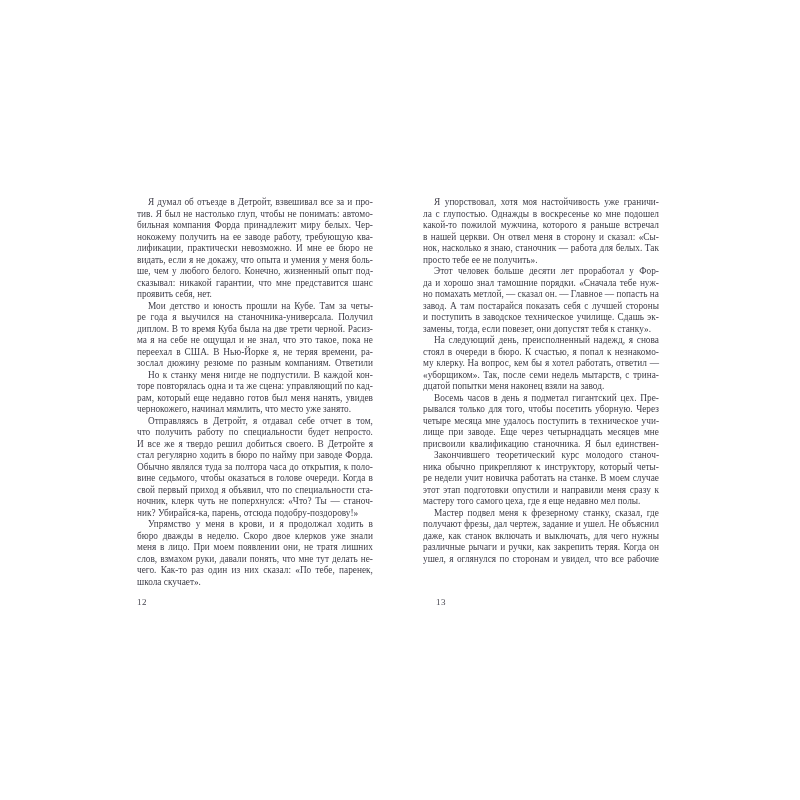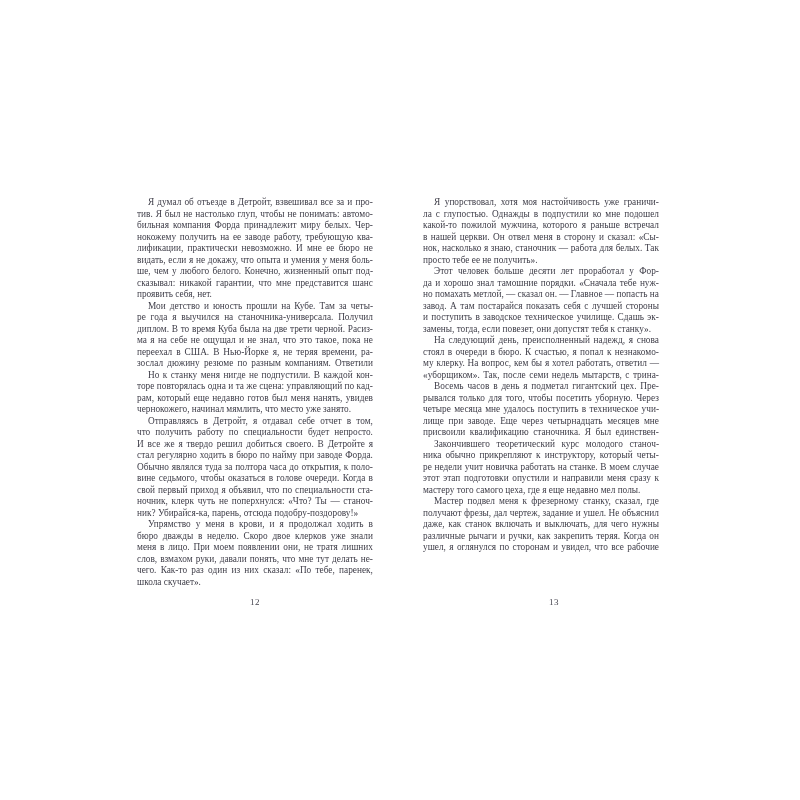--- a/index.html
+++ b/index.html
@@ -38,21 +38,20 @@
   .line.justify {
     display: flex;
     justify-content: space-between;
     white-space: normal;
   }
   .line.first { padding-left: 11px; }
   .folio {
     position: absolute;
     top: 597px;
     width: 236px;
-    text-align: center;
     font-size: 9px;
     letter-spacing: 0.5px;
     color: #45444e;
   }
   .folio.left  { left: 137px; }
   .folio.right { left: 436px; }
 </style>
 </head>
 <body>
 
@@ -426,21 +425,21 @@
           <span>настойчивость</span>
           <span>уже</span>
           <span>граничи-</span>
         </div>
         <div class="line justify">
           <span>ла</span>
           <span>с</span>
           <span>глупостью.</span>
           <span>Однажды</span>
           <span>в</span>
-          <span>подпустили</span>
+          <span>воскресенье</span>
           <span>ко</span>
           <span>мне</span>
           <span>подошел</span>
         </div>
         <div class="line justify">
           <span>какой-то</span>
           <span>пожилой</span>
           <span>мужчина,</span>
           <span>которого</span>
           <span>я</span>
@@ -571,20 +570,21 @@
         <div class="line justify">
           <span>«уборщиком».</span>
           <span>Так,</span>
           <span>после</span>
           <span>семи</span>
           <span>недель</span>
           <span>мытарств,</span>
           <span>с</span>
           <span>трина-</span>
         </div>
+        <div class="line last">дцатой попытки меня наконец взяли на завод.</div>
       </div>
       <div class="paragraph">
         <div class="line justify first">
           <span>Восемь</span>
           <span>часов</span>
           <span>в</span>
           <span>день</span>
           <span>я</span>
           <span>подметал</span>
           <span>гигантский</span>

